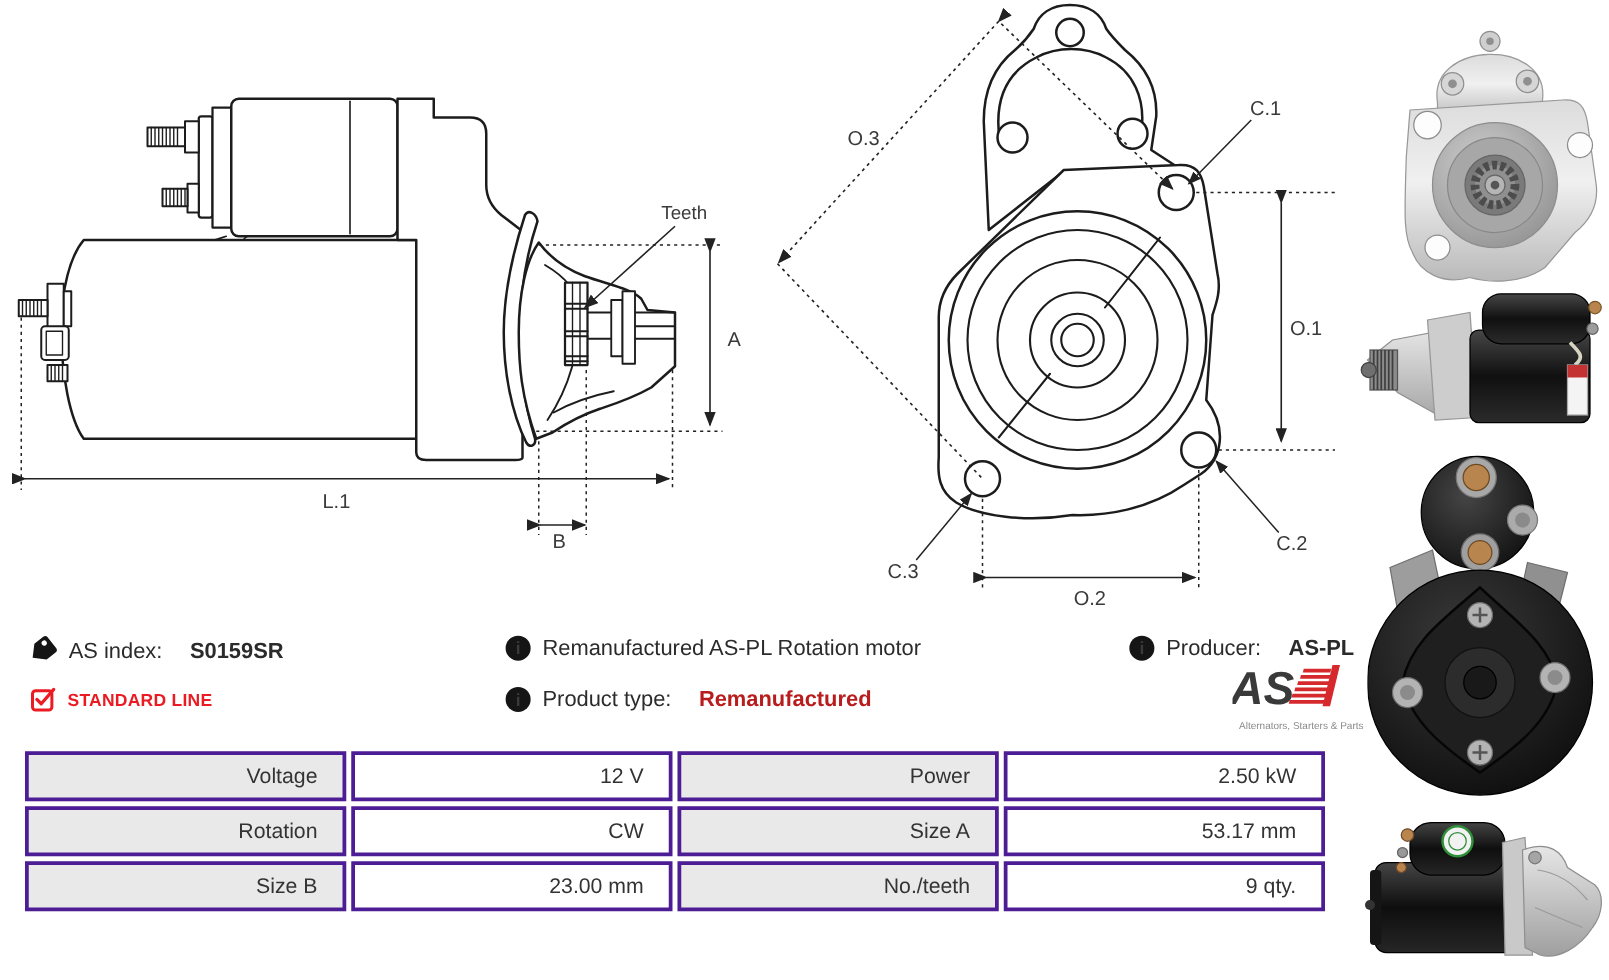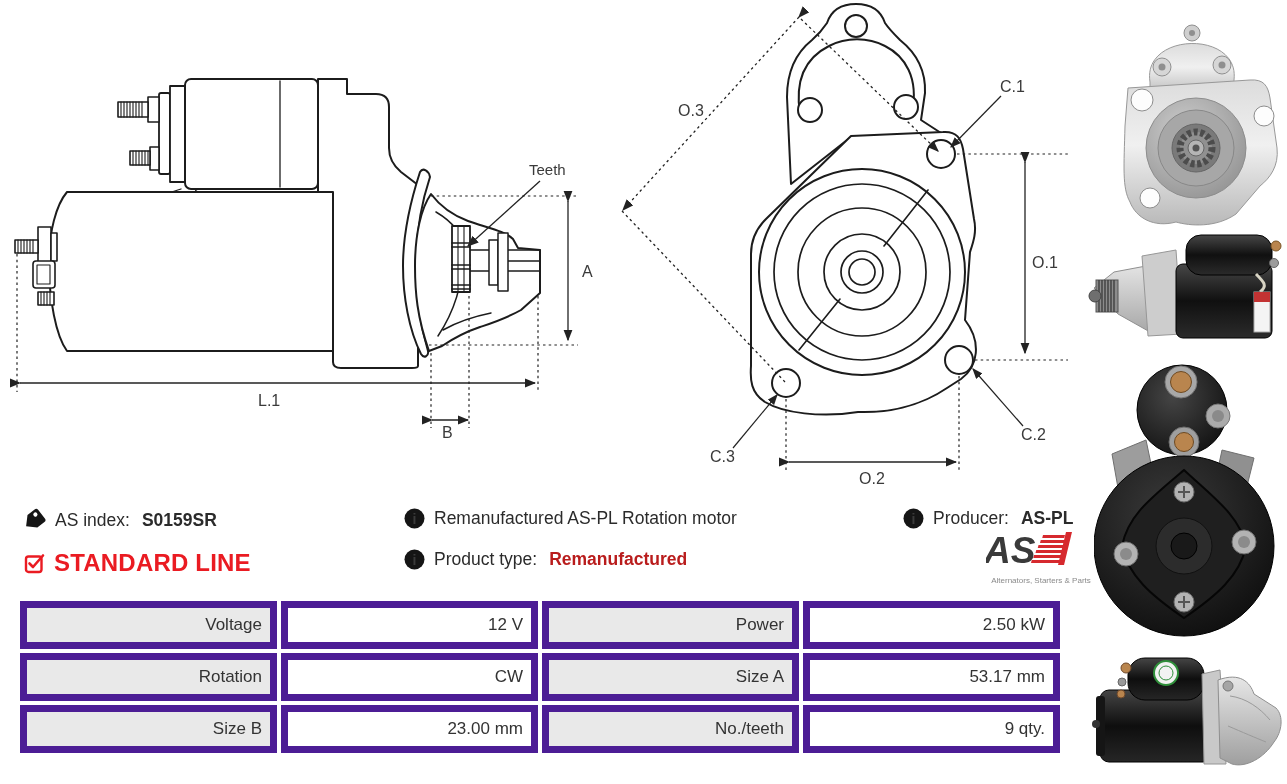--- a/index.html
+++ b/index.html
@@ -4,28 +4,28 @@
 <style>
   html,body{margin:0;padding:0;background:#fff;}
   .screen{position:relative;width:1287px;height:784px;background:#fff;overflow:hidden;
           font-family:"Liberation Sans",sans-serif;color:#2e2e2e;}
   .abs{position:absolute;}
   
   svg text{font-family:"Liberation Sans",sans-serif;fill:#3a3a3a;}
   
   .info-item{position:absolute;display:flex;align-items:center;gap:9px;font-size:17.5px;color:#2b2b2b;white-space:nowrap;}
   .info-item b{font-weight:bold;}
-  .red-b{color:#ea1b22;font-weight:bold;font-size:24px;letter-spacing:.2px;}
+  .red-b{color:#ea1b22;font-weight:bold;font-size:14px;letter-spacing:.2px;}
   .green-b{color:#b91c1c;font-weight:bold;}
-  .gap6{display:inline-flex;gap:12px;align-items:baseline;}
+  .gap6{display:inline-flex;gap:22px;align-items:baseline;}
   .tagline{position:absolute;left:973px;top:576px;width:112px;text-align:center;font-size:8px;color:#8a8a8a;margin-left:12px;}
   
   .spec-wrap{position:absolute;left:16px;top:597px;width:1048px;}
   table.spec{width:100%;border-collapse:separate;border-spacing:4px;table-layout:fixed;}
-  table.spec td{border:7px solid #4c1d95;padding:4px 8px;font-size:17px;color:#333;text-align:right;height:26px;vertical-align:middle;background:#fff;}
+  table.spec td{border:3px solid #4c1d95;padding:4px 20px;font-size:17px;color:#333;text-align:right;height:26px;vertical-align:middle;background:#fff;}
   table.spec td.lbl{background:#e9e9e9;}
   tr.tall td{vertical-align:top;padding-top:6px;}
   .wrap-narrow{display:inline-block;max-width:196px;}
 </style>
 </head>
 <body>
 
 <div class="screen">
 
   <svg class="abs" style="left:0;top:60px" width="600" height="400" viewBox="0 60 600 400">

